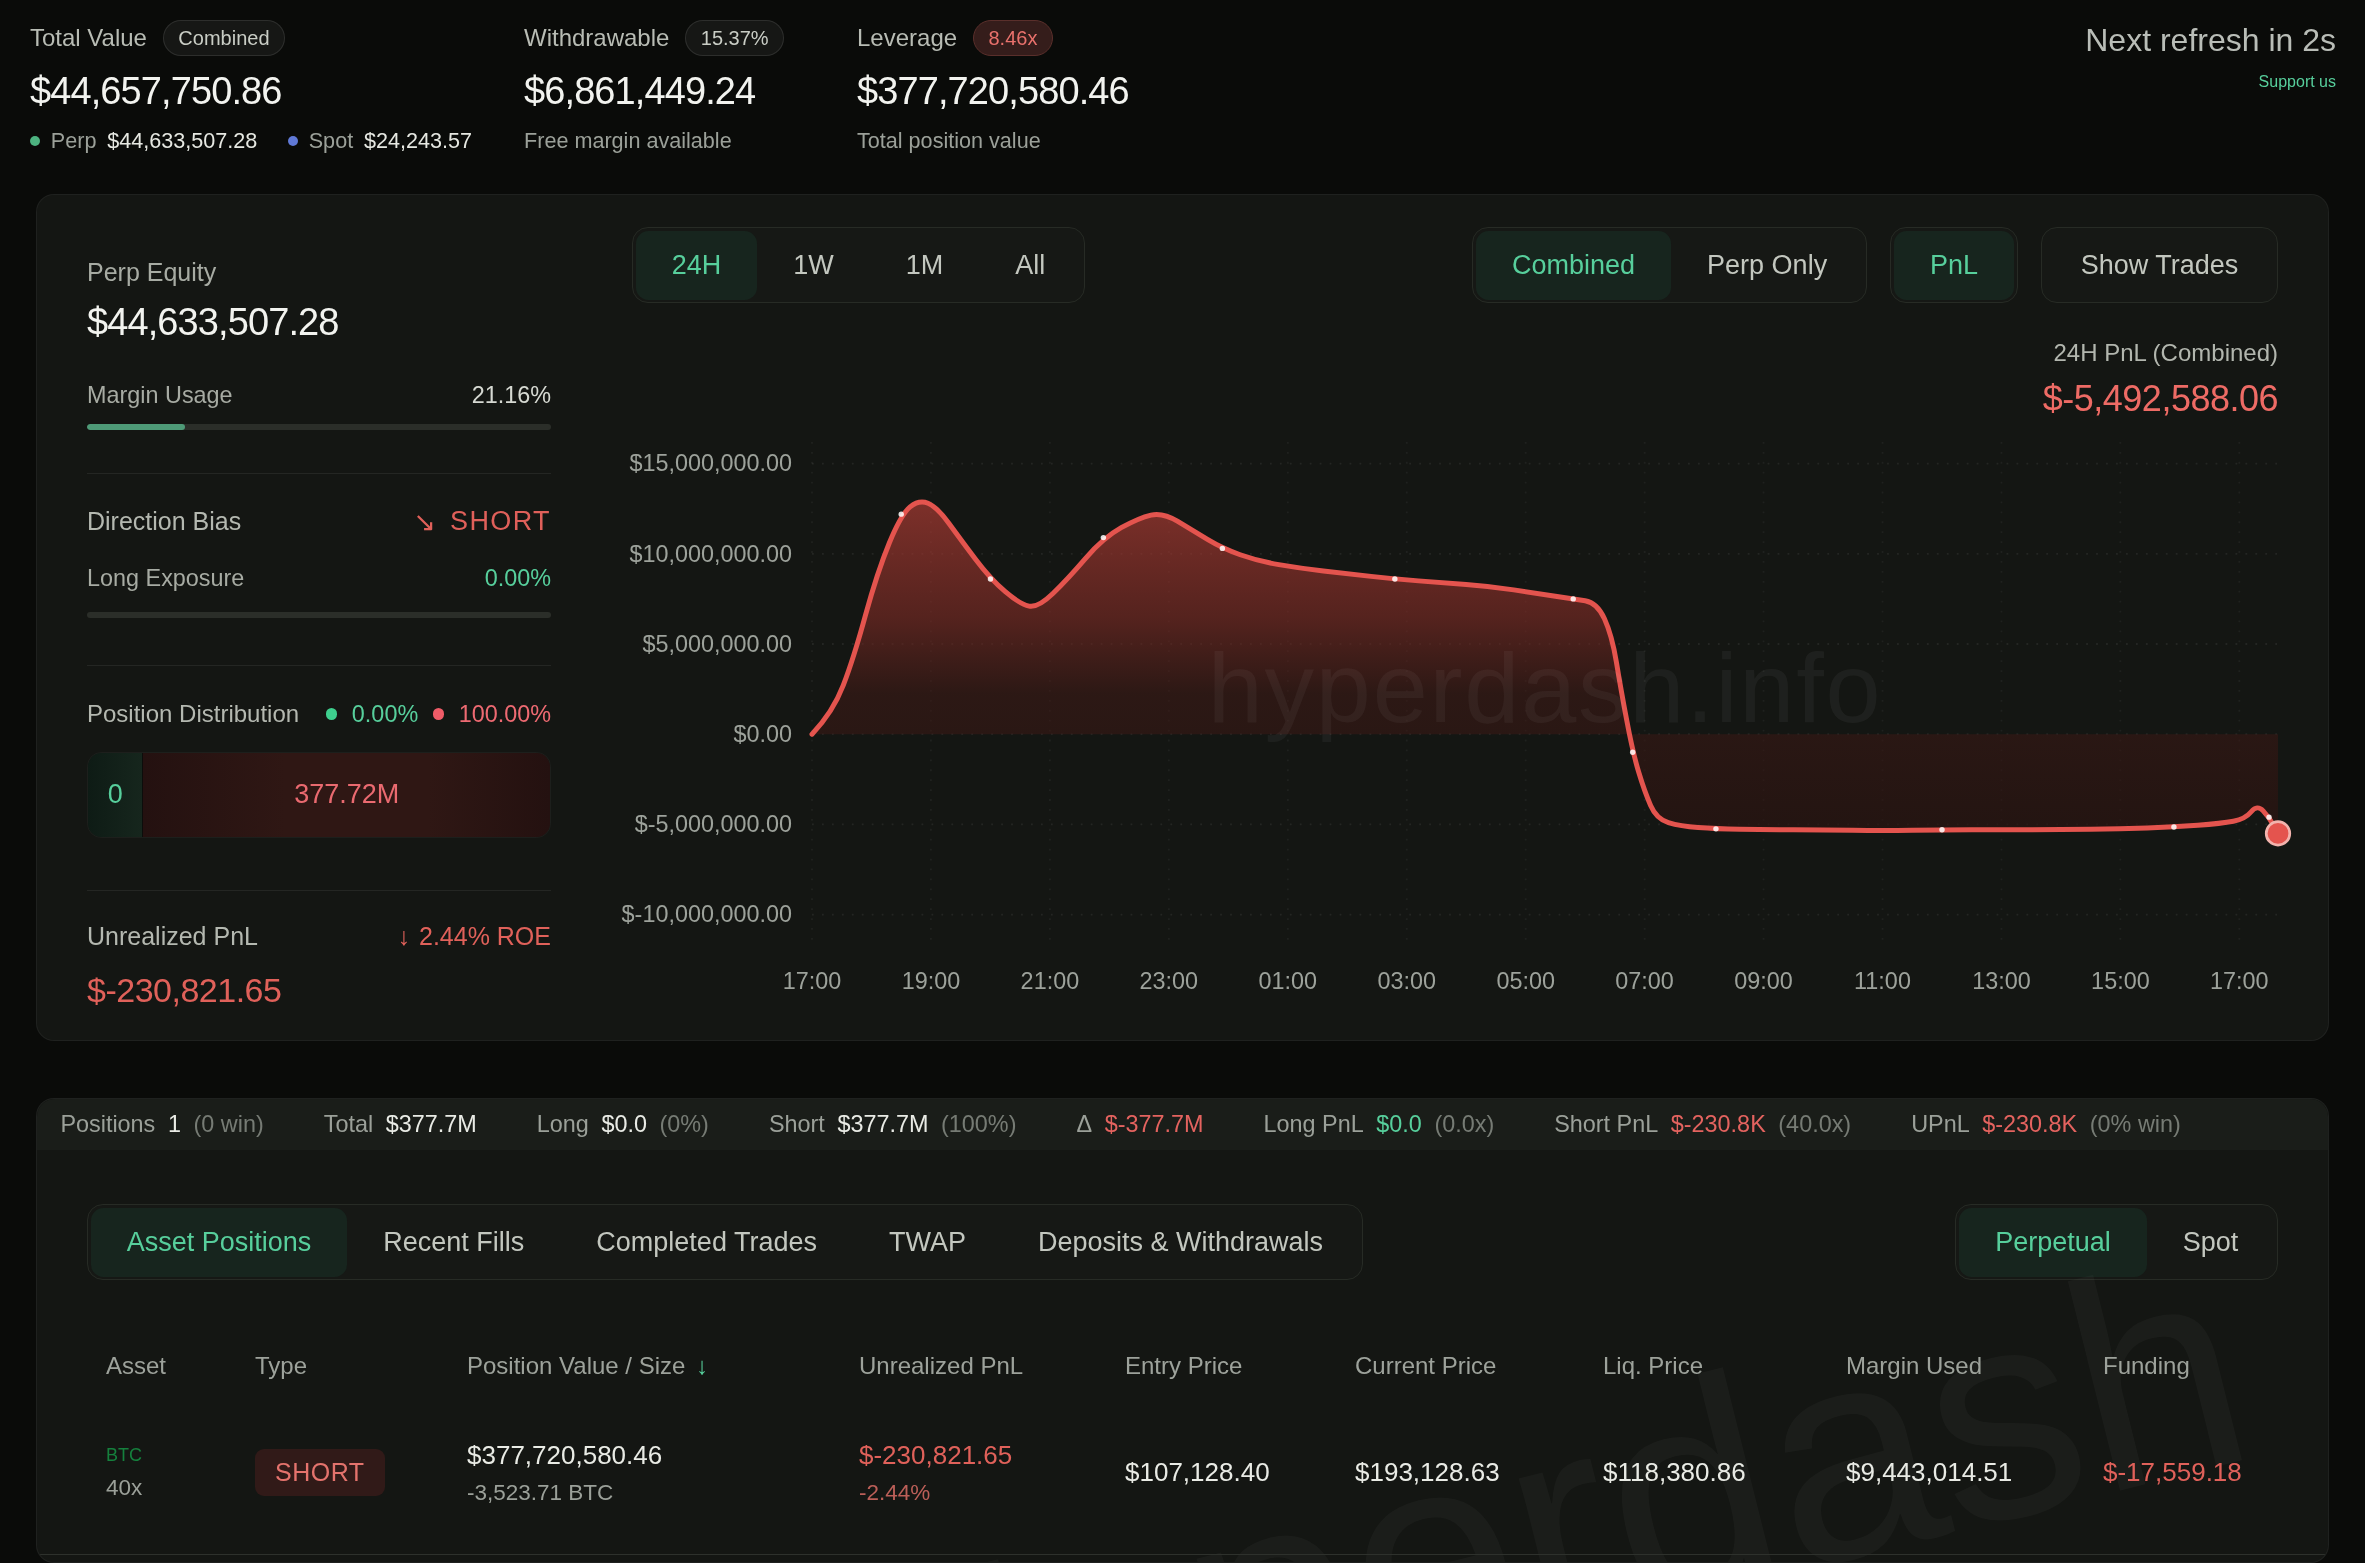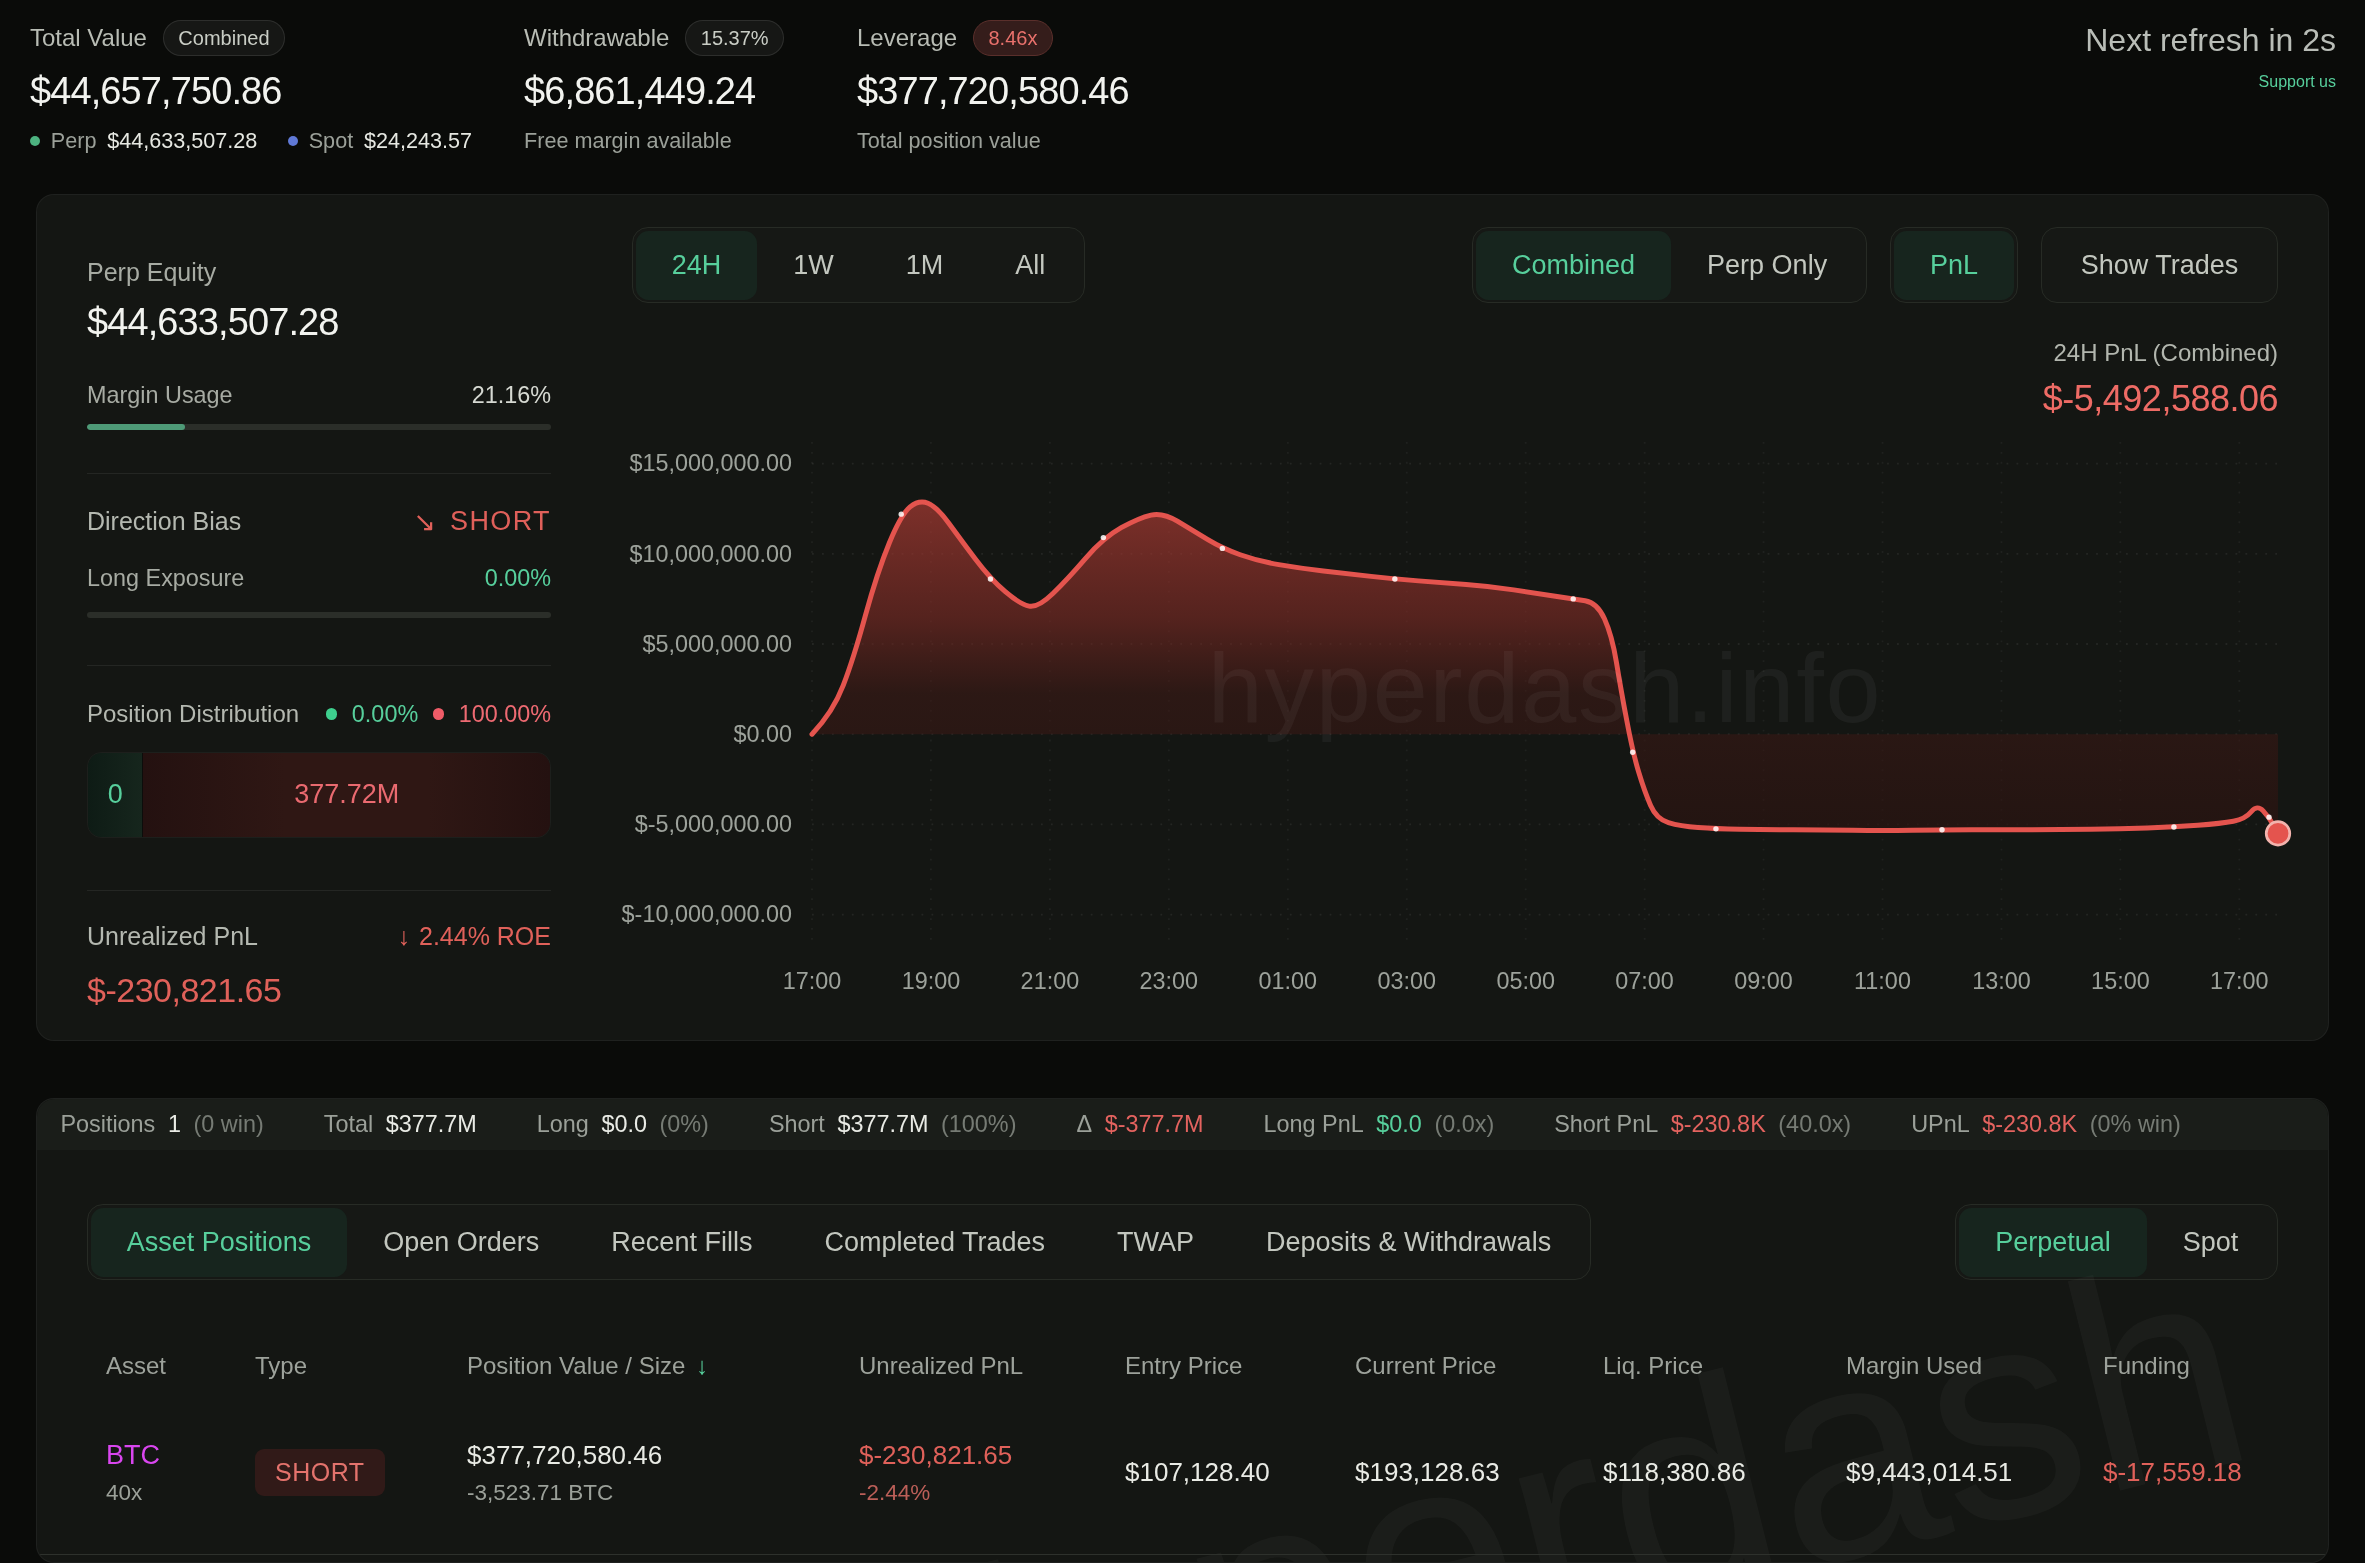--- a/index.html
+++ b/index.html
@@ -103,21 +103,21 @@
   .tabs-row{ margin-top:54px; padding:0 50px; display:flex; justify-content:space-between; align-items:center; }
   .table-watermark{ position:absolute; left:34%; top:56%; font-size:298px; font-weight:500;
     color:rgba(230,232,228,0.035); transform:rotate(-14deg); pointer-events:none; white-space:nowrap; }
   .tgrid{ display:grid; grid-template-columns:149px 212px 392px 266px 230px 248px 243px 257px 1fr;
     padding:0 50px 0 69px; align-items:center; position:relative; }
   .thead{ margin-top:72px; font-size:24px; color:#9da29b; }
   .thead .hcell{ display:flex; align-items:center; gap:10.8px; }
   .sort-arrow{ color:var(--positive); font-size:24px; }
   .trow{ margin-top:36px; height:113px; font-size:26px; }
   .cell-sub{ margin-top:9px; font-size:22.5px; color:#9ba099; }
-  .asset-name{ font-size:27px; color:#d946ef; font-weight:500; }
+  .asset-name{ font-size:18px; color:#15803d; font-weight:500; }
   .type-badge{ display:inline-block; padding:9px 20px; border-radius:9px; background:#311a18;
     color:#e4736d; font-size:25px; letter-spacing:0.5px; }
   .neg-txt{ color:#e0615a; }
   .neg-sub{ color:#bb5f58 !important; }
   .row-divider{ position:absolute; left:0; right:0; bottom:7.2px; height:0.9px; background:#2e312c; }
 </style>
 </head>
 <body>
 
 <div class="top-header">
@@ -361,21 +361,20 @@
       <div class="sum-item">
         <span class="lab">UPnL</span>
         <span class="val neg">$-230.8K</span>
         <span class="ext">(0% win)</span>
       </div>
     </div>
 
   <div class="tabs-row">
     <div class="seg-group" id="tabs-list">
         <div class="seg active">Asset Positions</div>
-        <div class="seg">Open Orders</div>
         <div class="seg">Recent Fills</div>
         <div class="seg">Completed Trades</div>
         <div class="seg">TWAP</div>
         <div class="seg">Deposits &amp; Withdrawals</div>
       </div>
     <div class="seg-group" id="view-toggle">
         <div class="seg active">Perpetual</div>
         <div class="seg">Spot</div>
       </div>
   </div>

